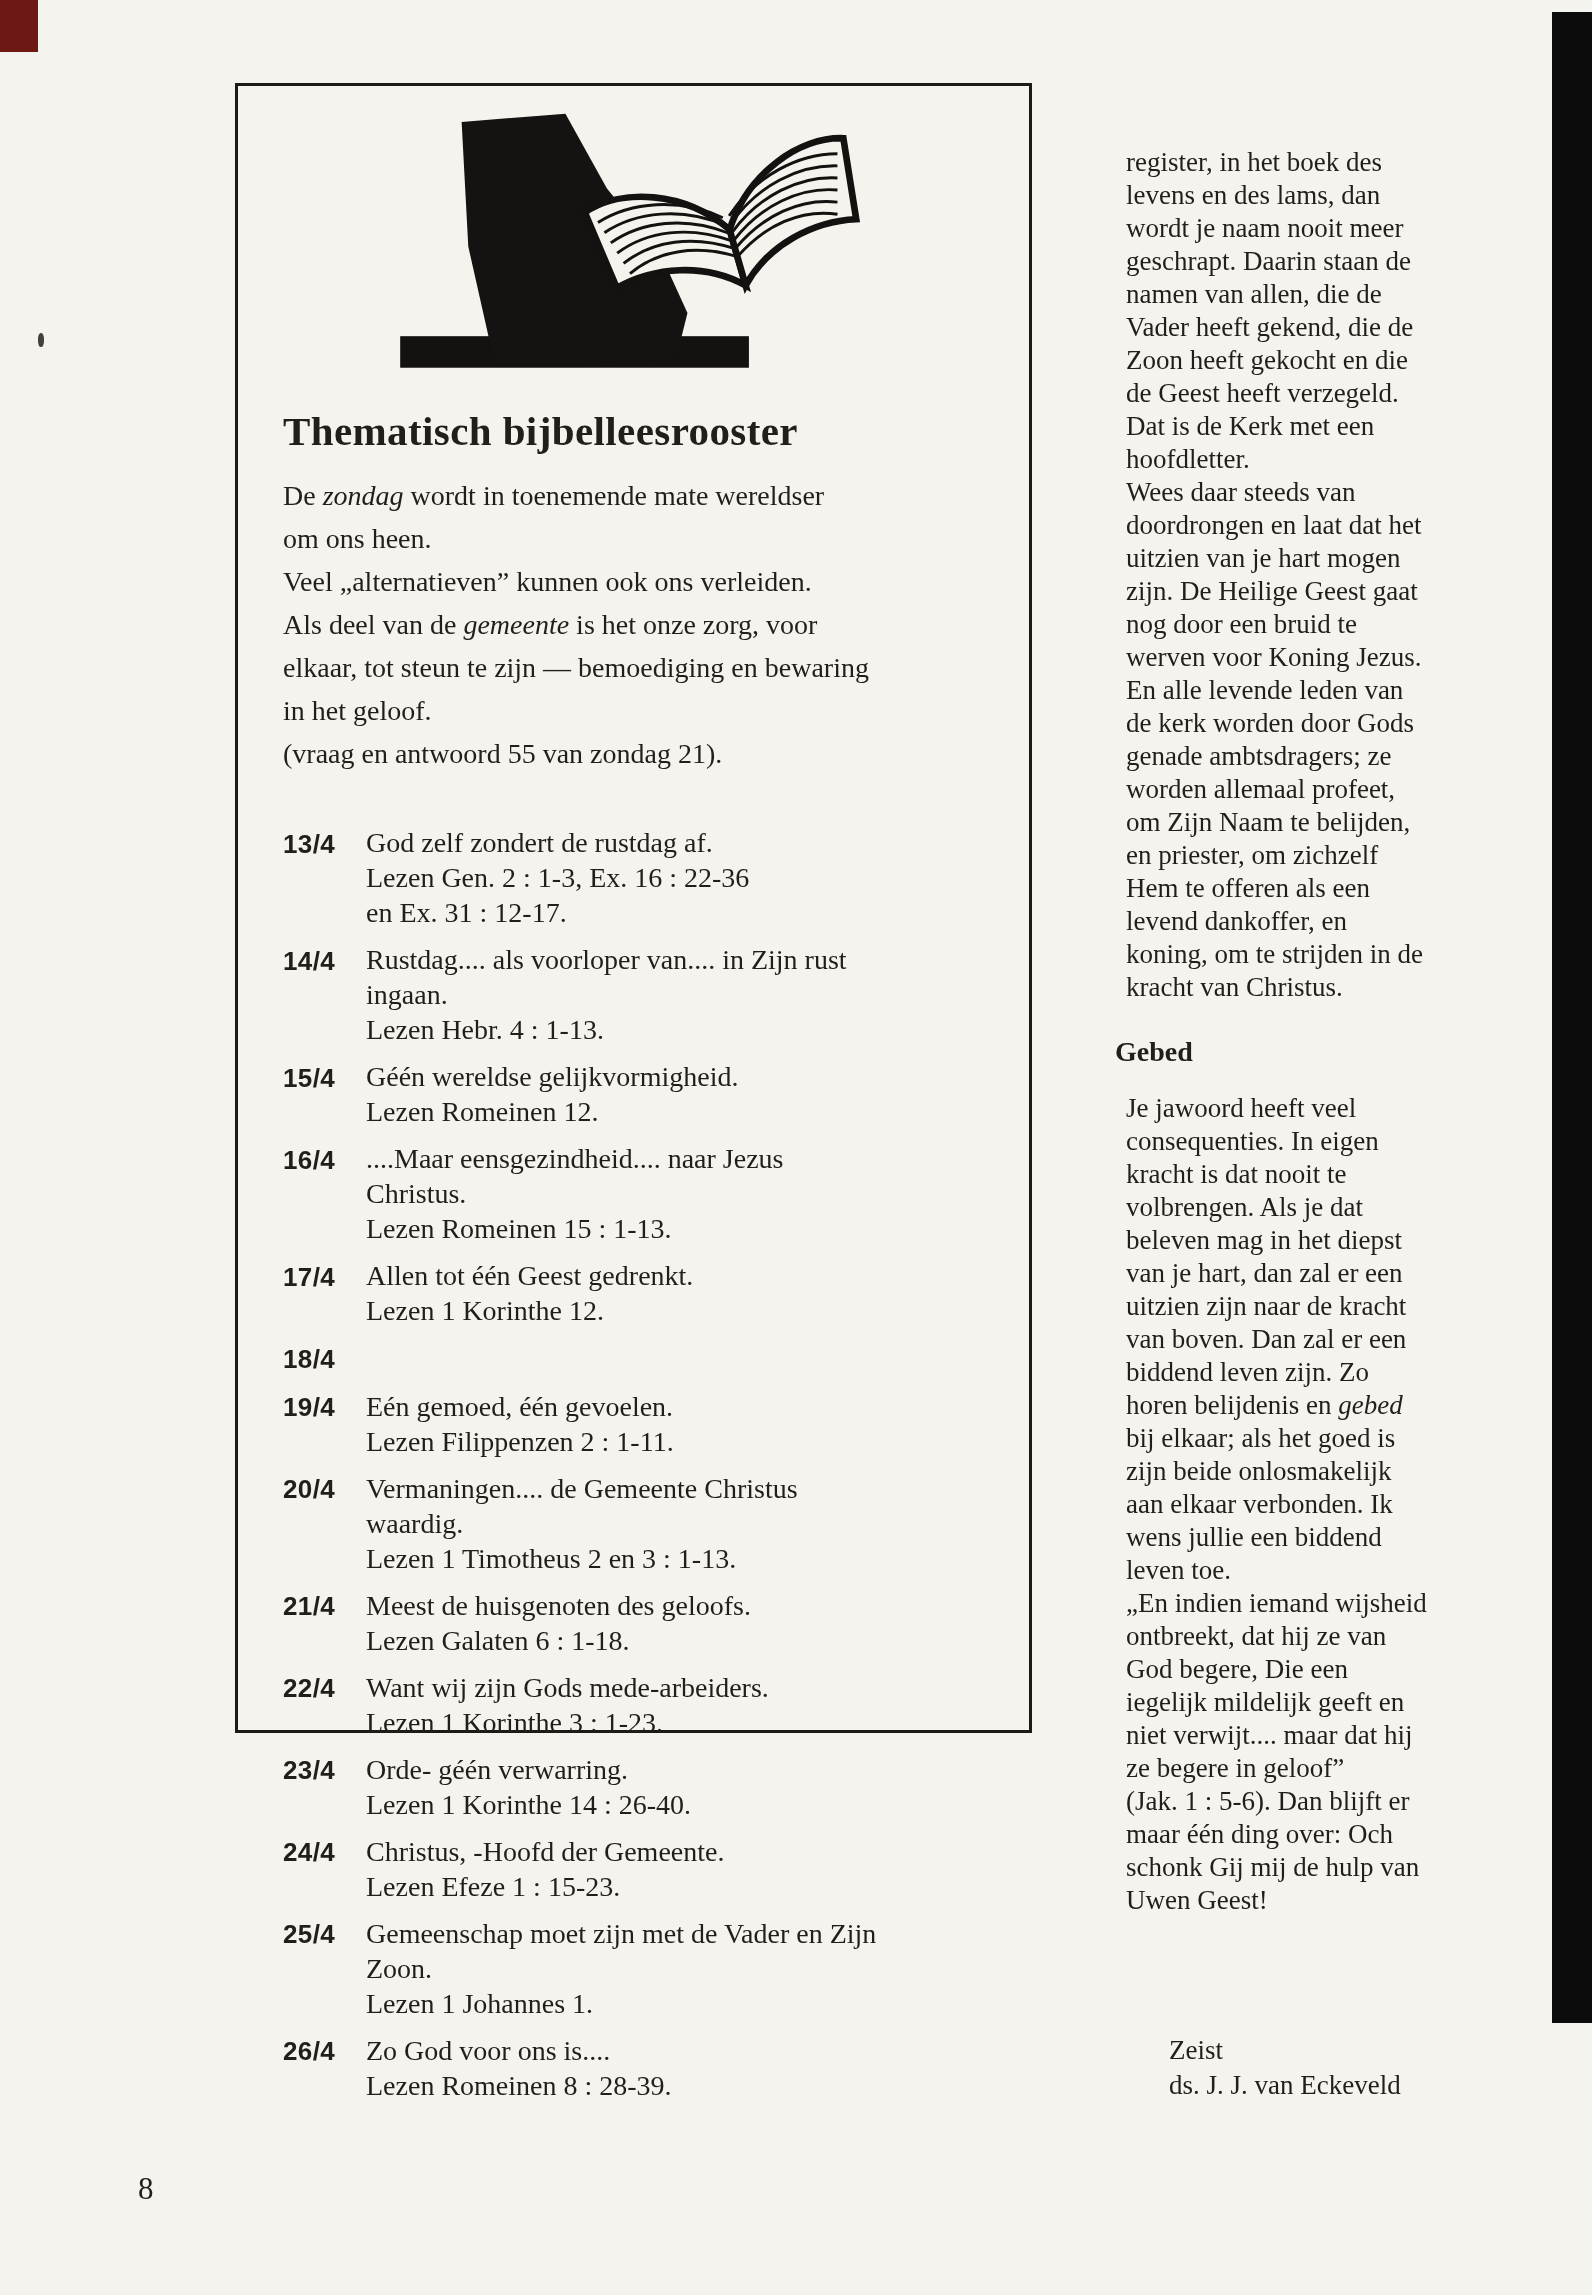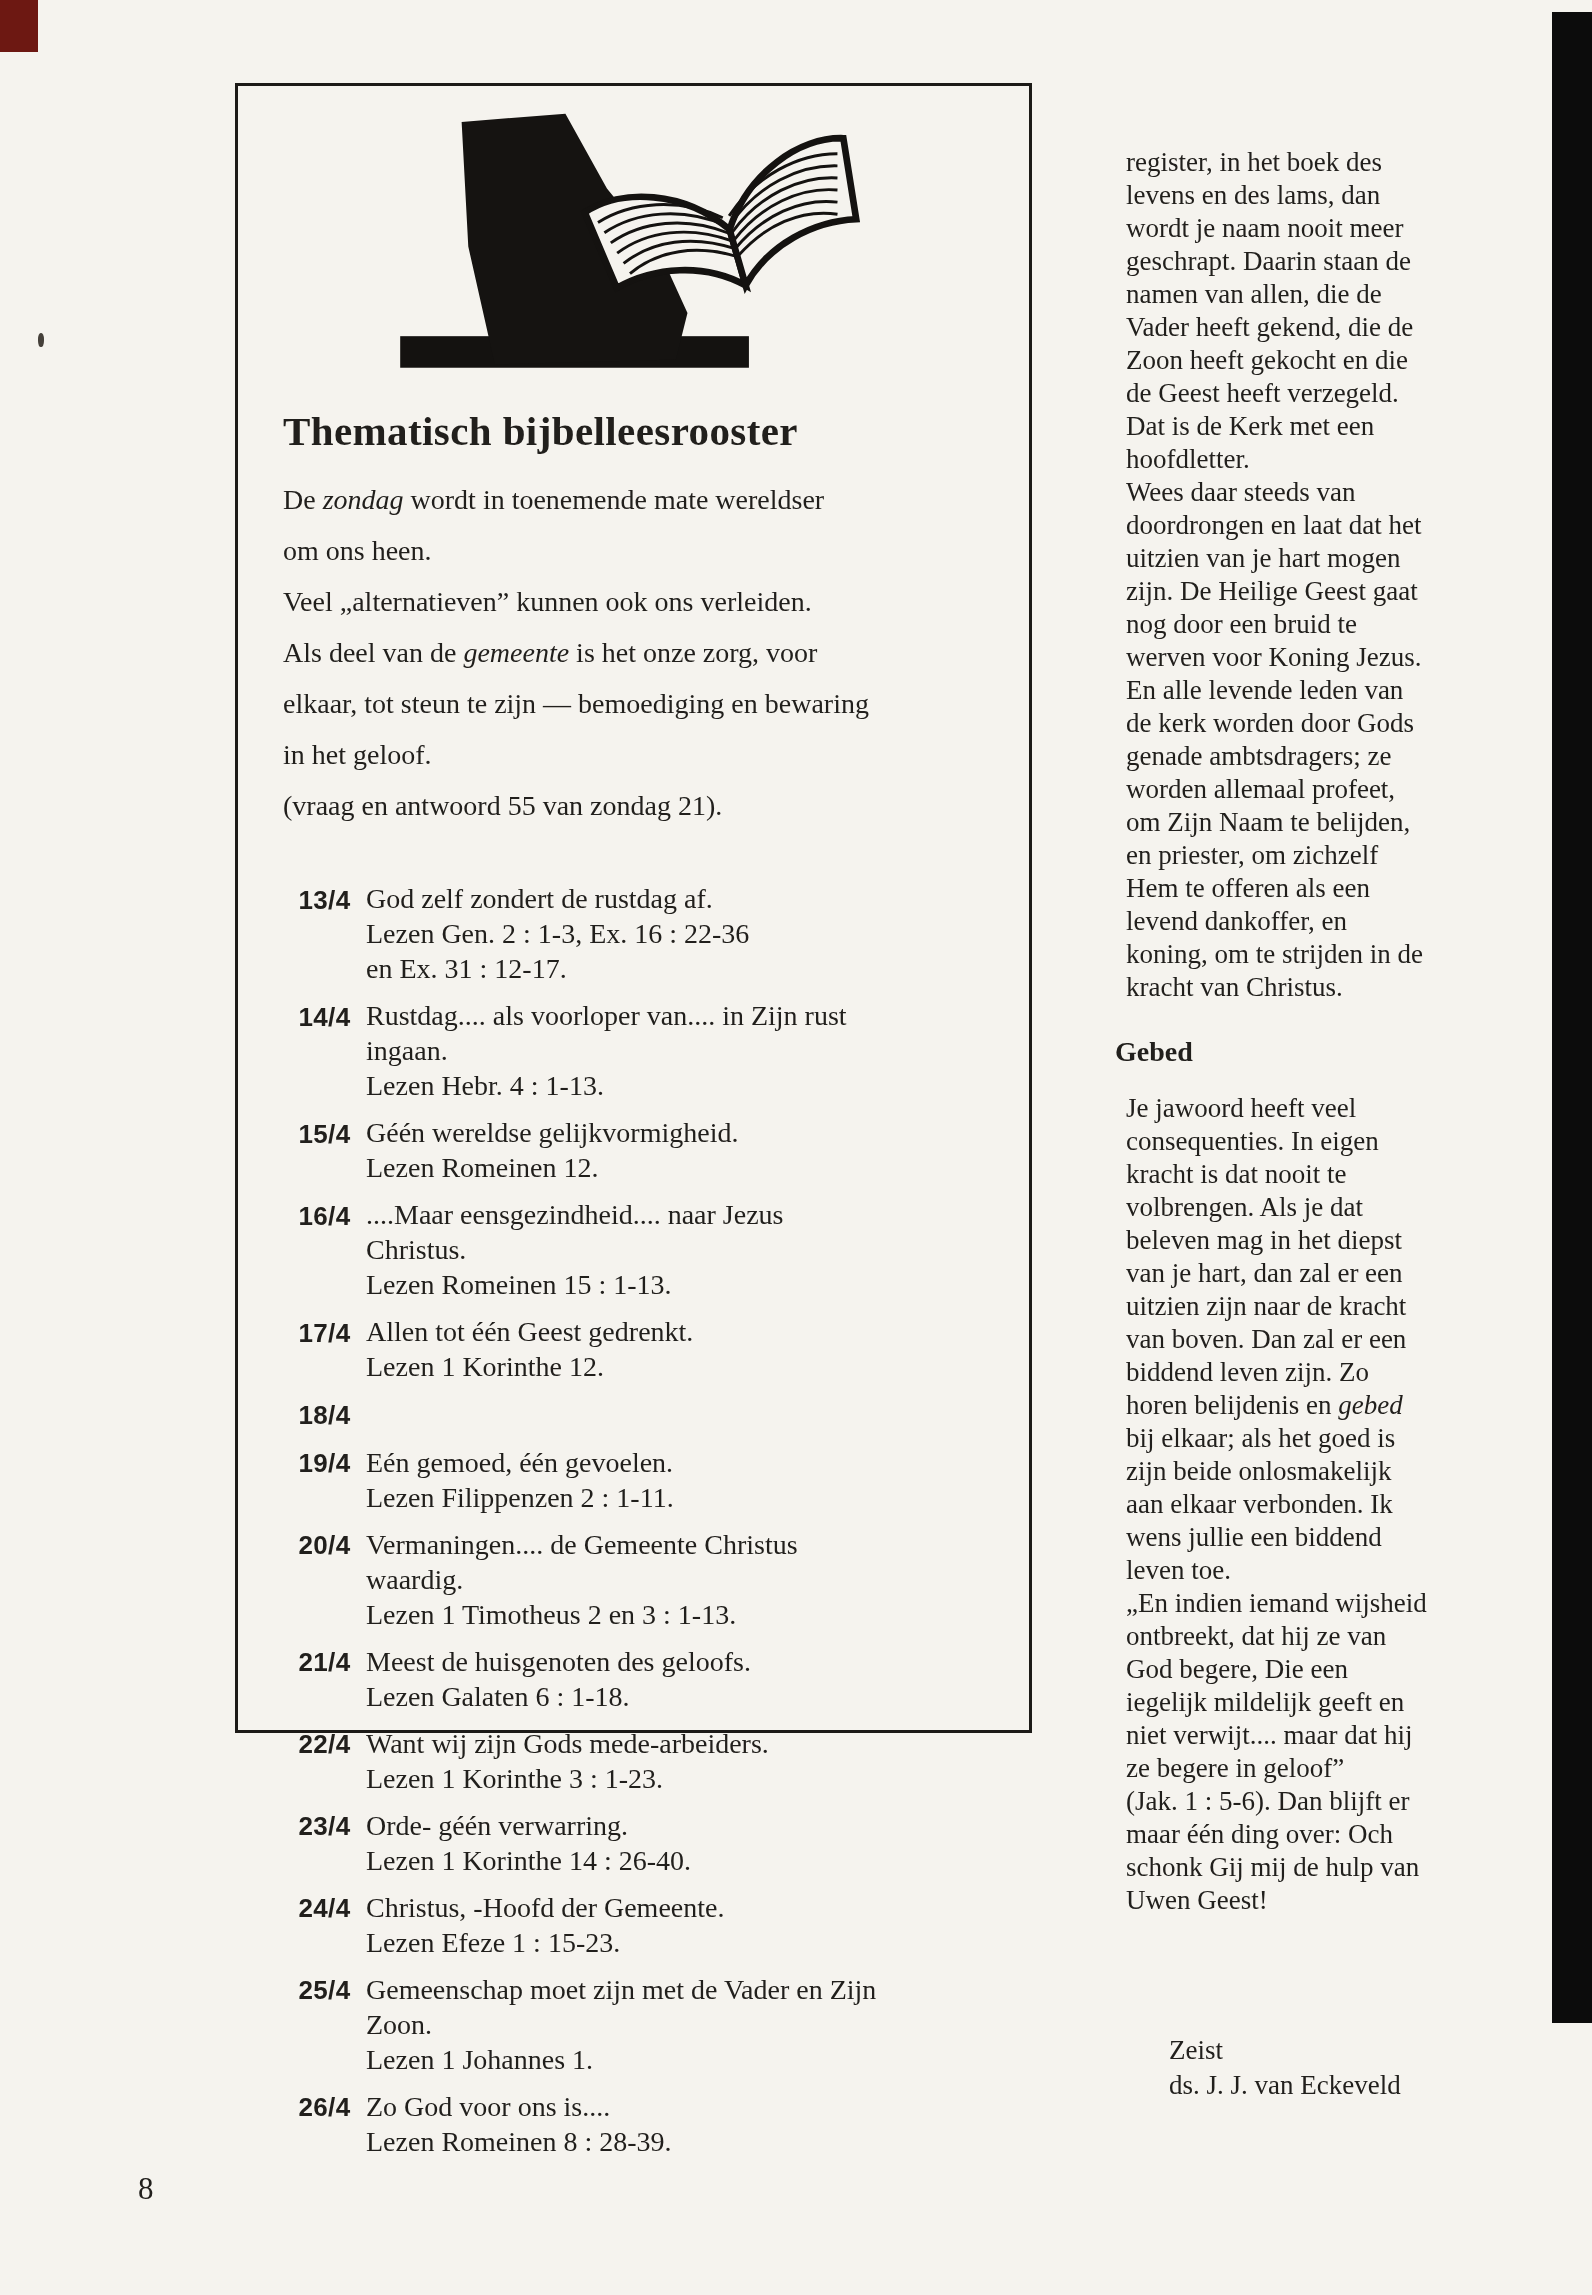--- a/index.html
+++ b/index.html
@@ -5,26 +5,26 @@
   html,body{margin:0;padding:0;background:#dedcd6;}
   .page{position:relative;width:1592px;height:2295px;background:#f5f3ee;overflow:hidden;
         font-family:"Liberation Serif",serif;color:#211f1c;}
   .corner-mark{position:absolute;left:0;top:0;width:38px;height:52px;background:#6d1812;}
   .scan-bar{position:absolute;right:0;top:12px;width:40px;height:2011px;background:#0c0c0c;}
   .ink-speck{position:absolute;left:38px;top:333px;width:6px;height:14px;background:#45403a;border-radius:45%;}
   .reading-box{position:absolute;left:235px;top:83px;width:797px;height:1650px;
                border:3.5px solid #1c1a17;box-sizing:border-box;padding:22.4px 41px 0 45px;}
   .illus{display:block;margin:3.5px auto 21px;width:552px;height:274px;}
   .box-title{font-size:41px;line-height:48px;font-weight:bold;margin:0 0 19px;letter-spacing:0.4px;}
-  .intro{font-size:28px;line-height:51px;margin:0 0 50px;white-space:pre-line;}
+  .intro{font-size:28px;line-height:43px;margin:0 0 50px;white-space:pre-line;}
   .intro em{font-style:italic;}
   .schedule{margin:0;}
   .entry{display:flex;margin-bottom:12px;font-size:28px;line-height:35px;}
   .entry .date{flex:0 0 83px;font-weight:bold;font-family:"Liberation Sans",sans-serif;
-               font-size:26px;letter-spacing:0.4px;padding-top:1.7px;text-align:center;}
+               font-size:26px;letter-spacing:0.4px;padding-top:1.7px;}
   .entry .body{flex:1;white-space:pre-line;}
   .right-col{position:absolute;left:1115px;top:135px;width:431px;font-size:27px;line-height:33px;}
   .right-col p{margin:11px;white-space:pre-line;}
   .right-col em{font-style:italic;}
   .gebed{font-size:28px;font-weight:bold;margin:31px 0 24px;}
   .signature{margin-top:116px;padding-left:54px;line-height:35px;}
   .page-number{position:absolute;left:138px;top:2171px;font-size:31px;}
 </style>
 </head>
 <body>

